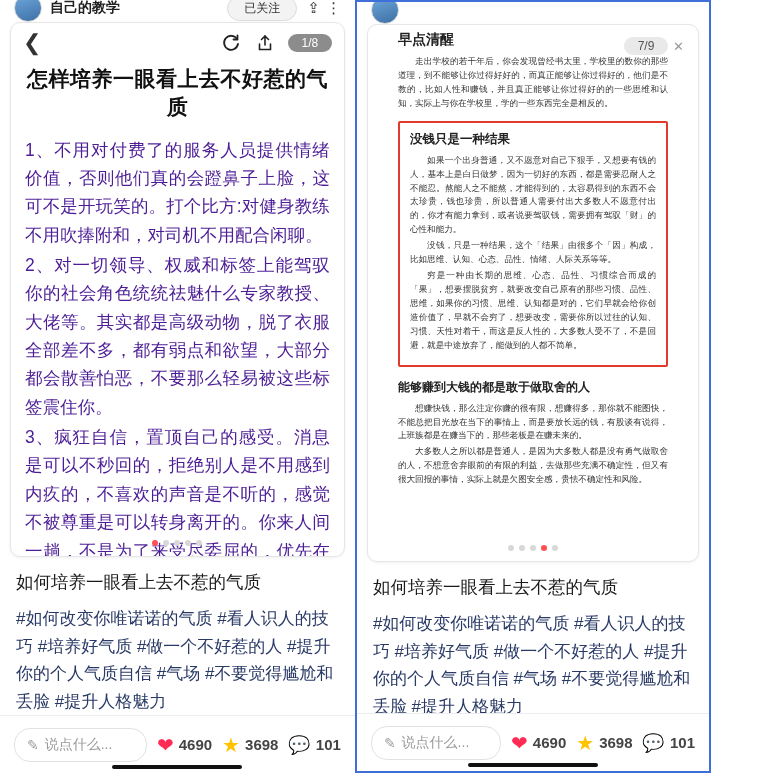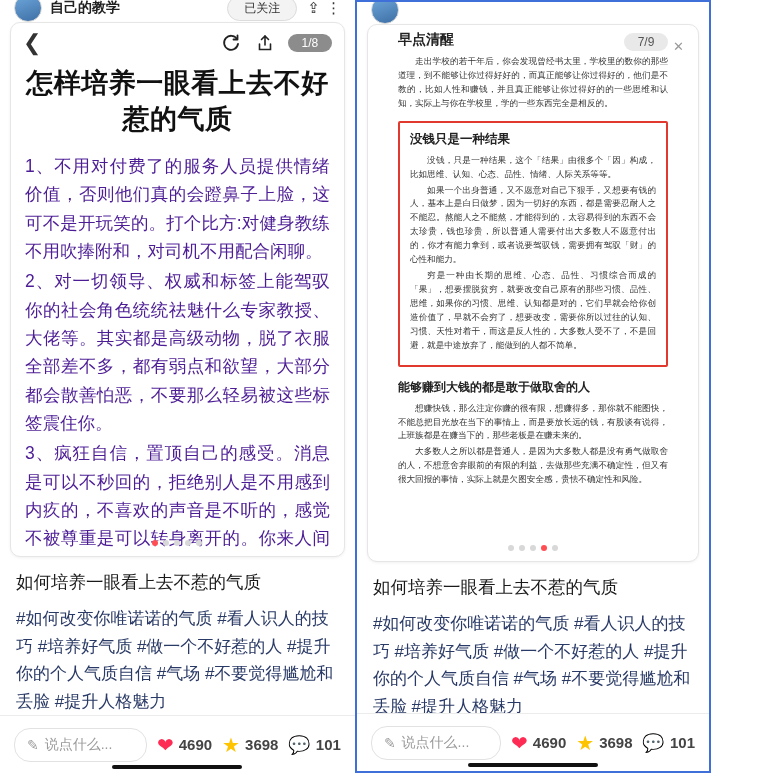--- a/index.html
+++ b/index.html
@@ -119,21 +119,21 @@
     padding: 2px 9px;
     min-width: 26px;
     text-align: center;
   }
   .page-badge.gray {
     background: #e9e9e9;
     color: #555;
   }
   
   .art-title {
-    font-size: 27px;
+    font-size: 21px;
     font-weight: bold;
     color: #111;
     text-align: center;
     line-height: 1.35;
     padding: 0 14px;
     margin: 2px 0 14px 0;
     letter-spacing: 0.5px;
   }
   .art-body {
     font-size: 17.5px;
@@ -345,31 +345,31 @@
   <div class="panel right">
 
     <div class="topstrip">
       <div class="avatar"></div>
     </div>
 
     <div class="card card-right">
       <span class="close-x">✕</span>
 
       <div class="doc">
-        <div style="display:flex;align-items:flex-start;">
+        <div style="display:flex;align-items:flex-end;">
           <div class="doc-h1">早点清醒</div>
           <span class="page-badge gray" style="margin-left:auto;margin-top:2px;">7/9</span>
         </div>
 
         <p class="doc-p">走出学校的若干年后，你会发现曾经书太里，学校里的数你的那些道理，到不能够让你过得好好的，而真正能够让你过得好的，他们是不教的，比如人性和赚钱，并且真正能够让你过得好的的一些思维和认知，实际上与你在学校里，学的一些东西完全是相反的。</p>
 
         <div class="doc-box">
           <div class="doc-h2">没钱只是一种结果</div>
+          <p class="doc-p">如果一个出身普通，又不愿意对自己下狠手，又想要有钱的人，基本上是白日做梦，因为一切好的东西，都是需要忍耐人之不能忍。熬能人之不能熬，才能得到的，太容易得到的东西不会太珍贵，钱也珍贵，所以普通人需要付出大多数人不愿意付出的，你才有能力拿到，或者说要驾驭钱，需要拥有驾驭「财」的心性和能力。</p>
           <p class="doc-p">没钱，只是一种结果，这个「结果」由很多个「因」构成，比如思维、认知、心态、品性、情绪、人际关系等等。</p>
-          <p class="doc-p">如果一个出身普通，又不愿意对自己下狠手，又想要有钱的人，基本上是白日做梦，因为一切好的东西，都是需要忍耐人之不能忍。熬能人之不能熬，才能得到的，太容易得到的东西不会太珍贵，钱也珍贵，所以普通人需要付出大多数人不愿意付出的，你才有能力拿到，或者说要驾驭钱，需要拥有驾驭「财」的心性和能力。</p>
           <p class="doc-p">穷是一种由长期的思维、心态、品性、习惯综合而成的「果」，想要摆脱贫穷，就要改变自己原有的那些习惯、品性、思维，如果你的习惯、思维、认知都是对的，它们早就会给你创造价值了，早就不会穷了，想要改变，需要你所以过往的认知、习惯、天性对着干，而这是反人性的，大多数人受不了，不是回避，就是中途放弃了，能做到的人都不简单。</p>
         </div>
 
         <div class="doc-h3">能够赚到大钱的都是敢于做取舍的人</div>
         <p class="doc-p">想赚快钱，那么注定你赚的很有限，想赚得多，那你就不能图快，不能总把目光放在当下的事情上，而是要放长远的钱，有股谈有说得，上班族都是在赚当下的，那些老板是在赚未来的。</p>
         <p class="doc-p">大多数人之所以都是普通人，是因为大多数人都是没有勇气做取舍的人，不想意舍弃眼前的有限的利益，去做那些充满不确定性，但又有很大回报的事情，实际上就是欠图安全感，贵怯不确定性和风险。</p>
       </div>
 
       <div class="dots">
         <span class="dot"></span>

